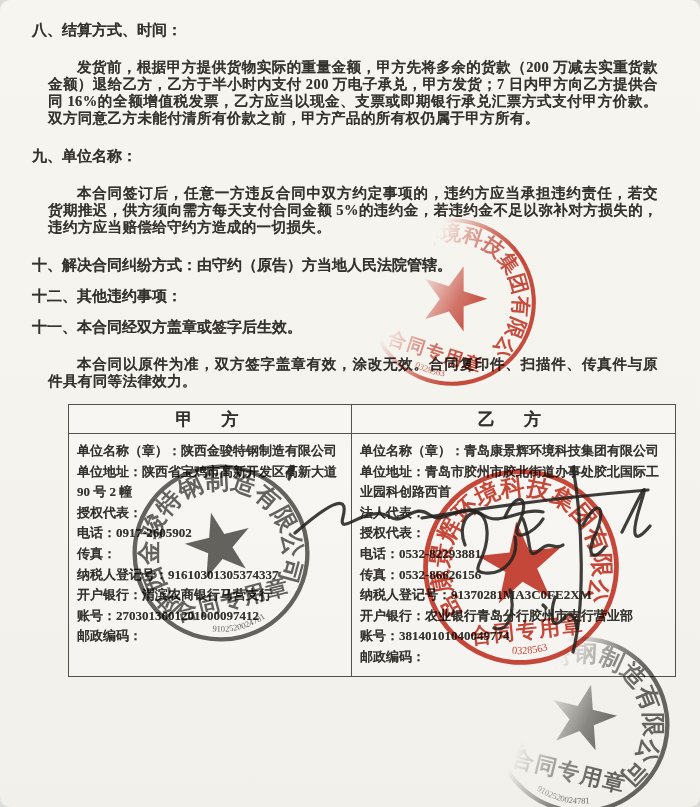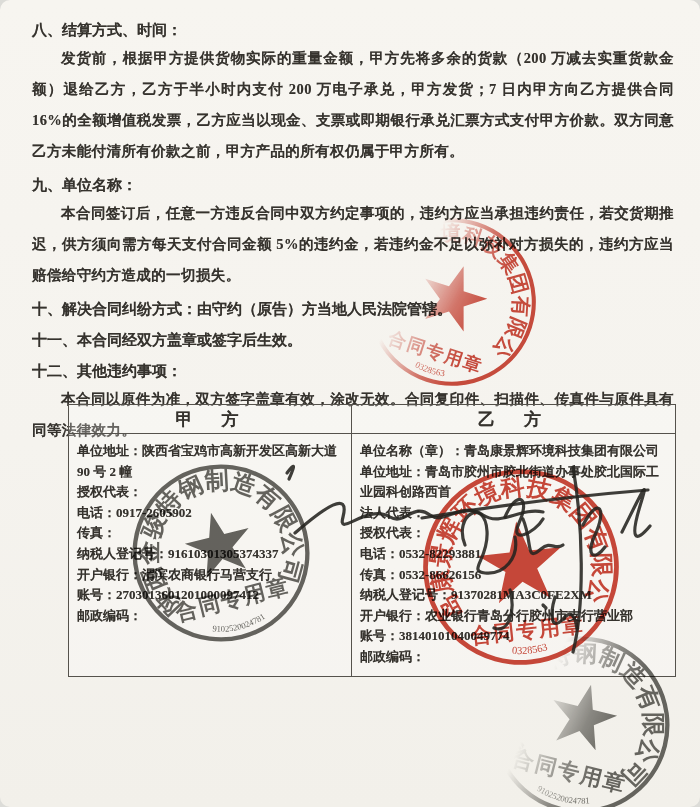--- a/index.html
+++ b/index.html
@@ -4,21 +4,21 @@
 <style>
   html,body{margin:0;padding:0;background:#dcdcd8;}
   .page{
     position:relative;width:700px;height:807px;margin:0 auto;overflow:hidden;
     background:linear-gradient(180deg,#f7f5f0 0%,#f5f3ee 55%,#f2f0ea 100%);
     font-family:"Liberation Serif","DejaVu Serif",serif;color:#35322d;border-radius:10px;
   }
   .body-text{position:absolute;top:12px;left:32px;width:642px;}
   .sec-heading{font-weight:bold;font-size:15px;line-height:26px;margin:5px 0 0 0;
     text-shadow:0 0 .6px rgba(40,38,34,.55);}
-  .para{font-weight:600;font-size:14.5px;line-height:31px;margin:0;text-indent:2em;
+  .para{font-weight:600;font-size:14.5px;line-height:17px;margin:16px;text-indent:2em;
     text-align:justify;letter-spacing:.4px;text-shadow:0 0 .5px rgba(40,38,34,.45);}
   
   .contract-table{position:absolute;top:404px;left:68px;width:606px;border:1.5px solid #55524c;
     background:rgba(255,255,255,.25);}
   .t-head{display:flex;border-bottom:1.5px solid #55524c;}
   .t-h{font-size:17px;font-weight:bold;text-align:center;padding:3px 0 2px 0;letter-spacing:6px;
     text-shadow:0 0 .6px rgba(40,38,34,.5);}
   .col-a{width:283px;border-right:1.5px solid #55524c;box-sizing:border-box;}
   .col-b{width:321px;box-sizing:border-box;}
   .t-body{display:flex;}
@@ -54,32 +54,33 @@
       <path id="starShape" d="M0,-40 L9,-12.4 L38,-12.4 L14.5,4.7 L23.5,32.4 L0,15.3 L-23.5,32.4 L-14.5,4.7 L-38,-12.4 L-9,-12.4 Z"></path>
     </defs>
   </svg>
 
   <div class="body-text">
     <p class="sec-heading">八、结算方式、时间：</p>
     <p class="para">发货前，根据甲方提供货物实际的重量金额，甲方先将多余的货款（200 万减去实重货款金额）退给乙方，乙方于半小时内支付 200 万电子承兑，甲方发货；7 日内甲方向乙方提供合同 16%的全额增值税发票，乙方应当以现金、支票或即期银行承兑汇票方式支付甲方价款。双方同意乙方未能付清所有价款之前，甲方产品的所有权仍属于甲方所有。</p>
     <p class="sec-heading">九、单位名称：</p>
     <p class="para">本合同签订后，任意一方违反合同中双方约定事项的，违约方应当承担违约责任，若交货期推迟，供方须向需方每天支付合同金额 5%的违约金，若违约金不足以弥补对方损失的，违约方应当赔偿给守约方造成的一切损失。</p>
     <p class="sec-heading">十、解决合同纠纷方式：由守约（原告）方当地人民法院管辖。</p>
+    <p class="sec-heading">十二、其他违约事项：</p>
     <p class="sec-heading">十一、本合同经双方盖章或签字后生效。</p>
-    <p class="sec-heading">十二、其他违约事项：</p>
     <p class="para">本合同以原件为准，双方签字盖章有效，涂改无效。合同复印件、扫描件、传真件与原件具有同等法律效力。</p>
   </div>
 
   <div class="contract-table">
     <div class="t-head">
       <div class="t-h col-a">甲　方</div>
       <div class="t-h col-b">乙　方</div>
     </div>
     <div class="t-body">
       <div class="cell col-a">
+        <div class="frow"><span class="flabel">单位名称（章）：</span><span class="fvalue">陕西金骏特钢制造有限公司</span></div>
         <div class="frow"><span class="flabel">单位地址：</span><span class="fvalue">陕西省宝鸡市高新开发区高新大道 90 号 2 幢</span></div>
         <div class="frow"><span class="flabel">授权代表：</span><span class="fvalue"></span></div>
         <div class="frow"><span class="flabel">电话：</span><span class="fvalue">0917-2605902</span></div>
         <div class="frow"><span class="flabel">传真：</span><span class="fvalue"></span></div>
         <div class="frow"><span class="flabel">纳税人登记号：</span><span class="fvalue">91610301305374337</span></div>
         <div class="frow"><span class="flabel">开户银行：</span><span class="fvalue">渭滨农商银行马营支行</span></div>
         <div class="frow"><span class="flabel">账号：</span><span class="fvalue">2703013601201000097412</span></div>
         <div class="frow"><span class="flabel">邮政编码：</span><span class="fvalue"></span></div>
       </div>
       <div class="cell col-b">

